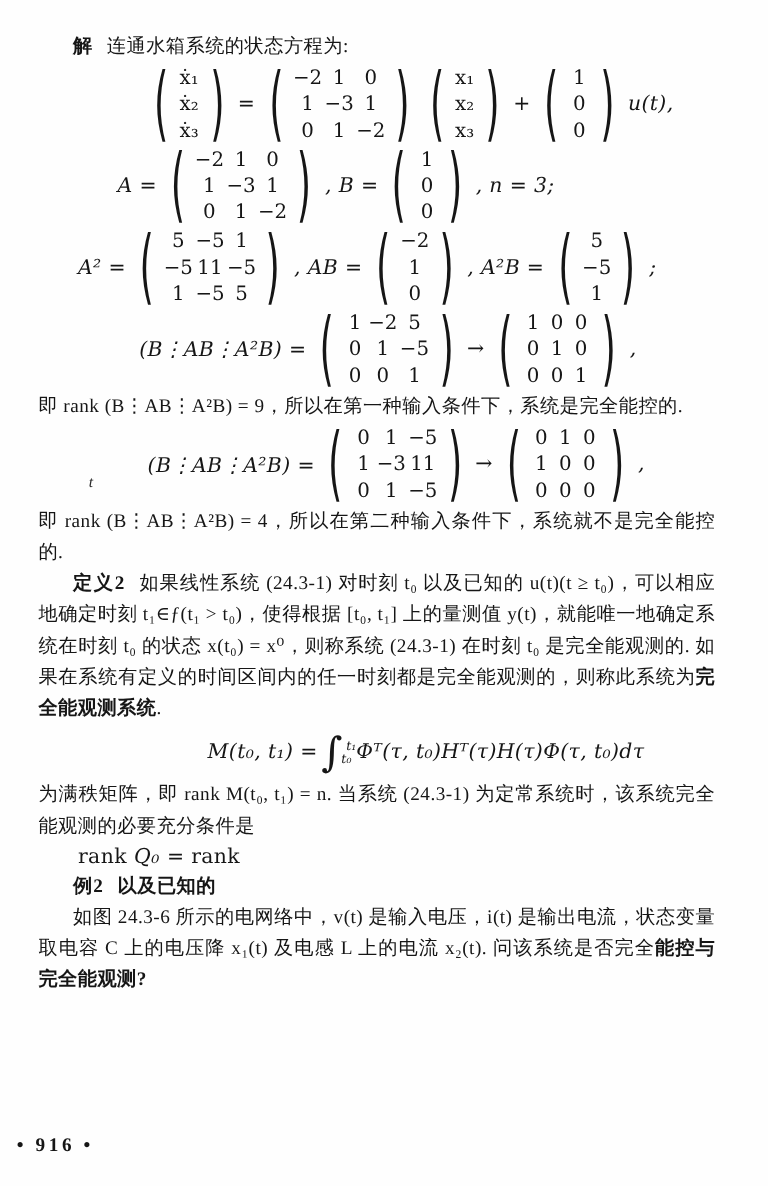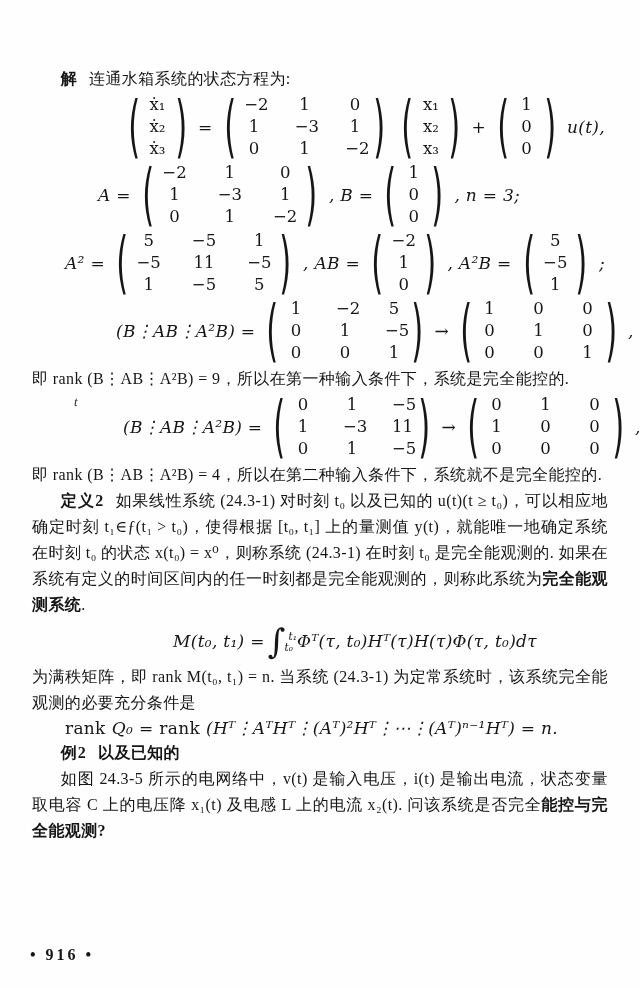--- a/index.html
+++ b/index.html
@@ -2,49 +2,49 @@
 <html lang="zh"><head>
 <meta charset="utf-8">
 <style>
   html,body{margin:0;padding:0;}
   body{
     width:640px;height:988px;position:relative;overflow:hidden;
     background:#fefefe;color:#161616;
     font-family:"Liberation Serif","DejaVu Serif",serif;
     font-size:16px;
   }
-  .page{padding:26px 32px 0 32px;box-sizing:border-box;margin-top:40px;}
+  .page{padding:26px 44px 0 32px;box-sizing:border-box;}
   p{margin:0;text-align:justify;line-height:26px;letter-spacing:.4px;}
   .indent{text-indent:1.8em;}
   .plabel{font-weight:700;letter-spacing:1px;margin-right:.7em;}
   .bold{font-weight:700;}
   
   .formula{
     display:flex;align-items:center;white-space:nowrap;
     font-family:"DejaVu Serif",serif;font-style:italic;font-size:17px;
     margin:2px 0;
   }
   .ftxt{padding:0 3px;letter-spacing:.3px;}
   .ftxt.rm{font-style:normal;}
   .mat{display:inline-flex;align-items:center;font-style:normal;margin:0 1px;}
   .paren{
     display:inline-block;font-family:"DejaVu Sans",sans-serif;font-weight:400;
     font-size:68px;line-height:.92;transform:scaleX(.45);
   }
-  .mgrid{display:inline-grid;column-gap:31px;padding:0 1px;}
+  .mgrid{display:inline-grid;column-gap:2px;padding:0 1px;}
   .mcell{text-align:center;line-height:22px;font-size:16.5px;min-width:18px;}
   .intgrp{display:inline-flex;align-items:center;font-style:normal;}
   .intsign{font-size:34px;line-height:34px;font-family:"DejaVu Serif",serif;}
   .intlims{display:inline-flex;flex-direction:column;justify-content:center;
     height:34px;font-size:10.5px;line-height:11px;font-style:italic;
     transform:translate(-1px,1px);}
   .intlims span:first-child{transform:translateX(4px);}
   .stray-mark{position:absolute;left:74px;top:394px;font-style:italic;
     font-size:13px;color:#2a2a2a;}
-  .page-number{position:absolute;left:30px;top:946px;font-weight:600;
+  .page-number{position:absolute;left:14px;top:946px;font-weight:600;
     letter-spacing:3px;font-size:16px;}
 </style>
 </head>
 <body>
 
 <div class="page">
 
   <p class="indent"><span class="plabel">解</span><span>连通水箱系统的状态方程为:</span></p>
 
   <div class="formula" style="margin-left:88px">
@@ -258,22 +258,21 @@
       </span>
       <span class="ftxt">Φᵀ(τ, t₀)Hᵀ(τ)H(τ)Φ(τ, t₀)dτ</span>
     </div>
 
   <p>为满秩矩阵，即 rank M(t₀, t₁) = n. 当系统 (24.3-1) 为定常系统时，该系统完全能观测的必要充分条件是</p>
 
   <div class="formula" style="margin-left:30px">
       <span class="ftxt rm">rank </span>
       <span class="ftxt">Q₀</span>
       <span class="ftxt rm">= rank </span>
-      <span class="ftxt">(Hᵀ⋮AᵀHᵀ⋮(Aᵀ)²Hᵀ⋮⋯⋮(Aᵀ)ⁿ⁻¹Hᵀ) = n.</span>
     </div>
 
   <p class="indent"><span class="plabel">例2</span><span class="bold">以及已知的</span></p>
 
-  <p class="indent"><span>如图 24.3-5 所示的电网络中，v(t) 是输入电压，i(t) 是输出电流，状态变量取电容 C 上的电压降 x₁(t) 及电感 L 上的电流 x₂(t). 问该系统是否完全</span><span class="bold">能控与完全能观测?</span></p>
+  <p class="indent"><span>如图 24.3-6 所示的电网络中，v(t) 是输入电压，i(t) 是输出电流，状态变量取电容 C 上的电压降 x₁(t) 及电感 L 上的电流 x₂(t). 问该系统是否完全</span><span class="bold">能控与完全能观测?</span></p>
 
 </div>
 
 <div class="page-number">• 916 •</div>
 
 </body></html>

